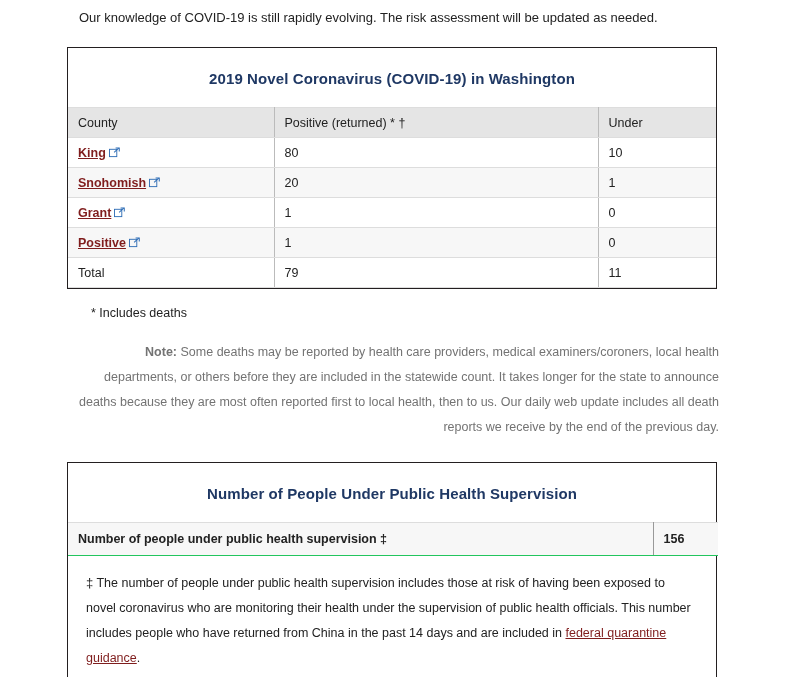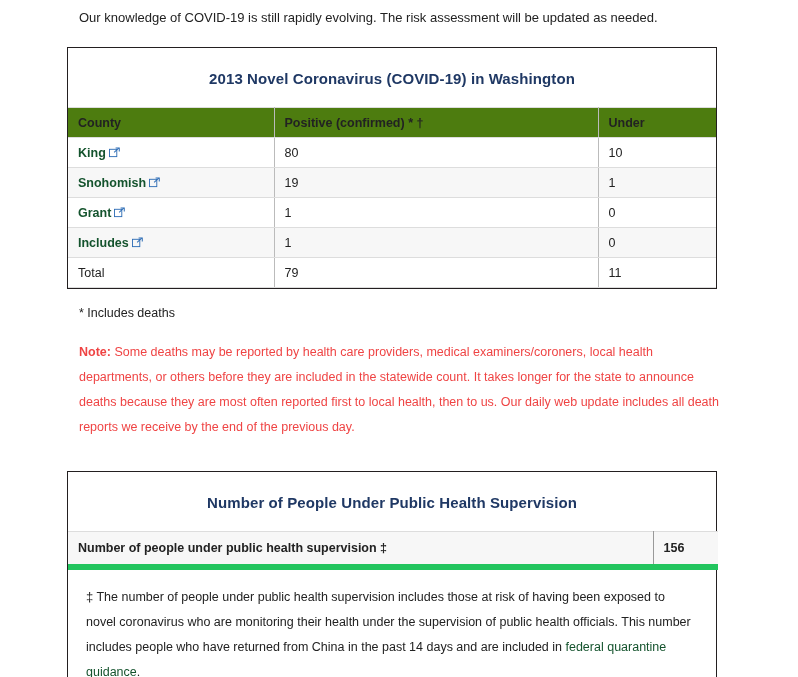--- a/index.html
+++ b/index.html
@@ -57,76 +57,77 @@
   table.data tr { height: 30px; }
   table.data th, table.data td {
     border-top: 1px solid #dddddd;
     border-bottom: 1px solid #dddddd;
     font-size: 12.5px;
     font-weight: normal;
     padding: 6px 10px;
     vertical-align: middle;
   }
   table.data th {
-    font-weight: bold;
-    background: #4d7c0f;
+    font-weight: normal;
+    background: #e5e5e5;
     text-align: left;
   }
   table.data tbody tr:nth-child(even) td { background: #f7f7f7; }
   table.data tbody tr:nth-child(odd) td { background: #ffffff; }
   .col-county  { width: 206px; border-right: 1px solid #bbbbbb; }
   .col-pos     { width: 324px; border-right: 1px solid #bbbbbb; }
   .col-deaths  { width: 118px; font-weight: bold; }
   th.col-deaths { text-align: center; }
   td.col-county { font-weight: bold; }
   td.col-pos   { font-weight: bold; }
 
   a.link {
-    color: #14532d;
+    color: #7f1d1d;
+    text-decoration: underline;
     font-weight: bold;
     cursor: pointer;
   }
   .ext-icon {
     display: inline-block;
     width: 11px;
     height: 11px;
     margin-left: 3px;
     vertical-align: -1px;
   }
   .ext-icon svg { display: block; }
 
   
   .footnotes {
     margin: 14px 0 0 12px;
     font-size: 12.5px;
     line-height: 21px;
     color: #222222;
   }
-  .footnotes .fn { margin: 0 0 2px 0; }
+  .footnotes .fn { margin: 0 0 2px 12px; }
   .note {
-    margin: 16px 0 9px 12px;
+    margin: 16px 0 0 12px;
     width: 640px;
     font-size: 12.5px;
     line-height: 25px;
-    color: #ef4444;
-    text-align: left;
+    color: #737373;
+    text-align: right;
   }
   .note b { font-weight: bold; }
 
   
   .spacer-a { height: 20px; }
   .spacer-b { height: 22px; }
   table.single {
     border-collapse: collapse;
     width: 100%;
     table-layout: fixed;
   }
   table.single td {
     border-top: 1px solid #dddddd;
-    border-bottom: 6px solid #22c55e;
+    border-bottom: 1px solid #22c55e;
     background: #f7f7f7;
     font-size: 12.5px;
     font-weight: bold;
     padding: 9px 10px;
     vertical-align: middle;
   }
   td.sup-label { width: 585px; border-right: 1px solid #999999; text-align: left; }
   td.sup-value { width: 65px; text-align: left; }
   .card-note {
     font-size: 12.5px;
@@ -140,26 +141,26 @@
 <body>
 
 <div class="page">
   <div class="content">
 
     <p class="intro">Our knowledge of COVID-19 is still rapidly evolving. The risk assessment will be updated as needed.</p>
 
     <div class="spacer-a"></div>
 
     <div class="card">
-      <div class="card-title">2013 Novel Coronavirus (COVID-19) in Washington</div>
+      <div class="card-title">2019 Novel Coronavirus (COVID-19) in Washington</div>
       <table class="data">
         <thead>
           <tr>
             <th class="col-county">County</th>
-            <th class="col-pos">Positive (confirmed) * †</th>
+            <th class="col-pos">Positive (returned) * †</th>
             <th class="col-deaths">Under</th>
           </tr>
         </thead>
         <tbody>
           <tr>
             <td class="col-county">
               <a class="link">King</a><span class="ext-icon"><svg viewBox="0 0 12 12" width="11" height="11">
                     <rect x="0.5" y="2.5" width="8" height="8" fill="none" stroke="#2d6cb5" stroke-width="1"></rect>
                     <path d="M5.6 5.9 L10.6 1.2" stroke="#2d6cb5" stroke-width="1.1" fill="none"></path>
                     <path d="M7.2 1.0 L11.2 1.0 L11.2 5.0" stroke="#2d6cb5" stroke-width="1.1" fill="none"></path>
@@ -169,37 +170,37 @@
             <td class="col-deaths">10</td>
           </tr>
           <tr>
             <td class="col-county">
               <a class="link">Snohomish</a><span class="ext-icon"><svg viewBox="0 0 12 12" width="11" height="11">
                     <rect x="0.5" y="2.5" width="8" height="8" fill="none" stroke="#2d6cb5" stroke-width="1"></rect>
                     <path d="M5.6 5.9 L10.6 1.2" stroke="#2d6cb5" stroke-width="1.1" fill="none"></path>
                     <path d="M7.2 1.0 L11.2 1.0 L11.2 5.0" stroke="#2d6cb5" stroke-width="1.1" fill="none"></path>
                   </svg></span>
             </td>
-            <td class="col-pos">19</td>
+            <td class="col-pos">20</td>
             <td class="col-deaths">1</td>
           </tr>
           <tr>
             <td class="col-county">
               <a class="link">Grant</a><span class="ext-icon"><svg viewBox="0 0 12 12" width="11" height="11">
                     <rect x="0.5" y="2.5" width="8" height="8" fill="none" stroke="#2d6cb5" stroke-width="1"></rect>
                     <path d="M5.6 5.9 L10.6 1.2" stroke="#2d6cb5" stroke-width="1.1" fill="none"></path>
                     <path d="M7.2 1.0 L11.2 1.0 L11.2 5.0" stroke="#2d6cb5" stroke-width="1.1" fill="none"></path>
                   </svg></span>
             </td>
             <td class="col-pos">1</td>
             <td class="col-deaths">0</td>
           </tr>
           <tr>
             <td class="col-county">
-              <a class="link">Includes</a><span class="ext-icon"><svg viewBox="0 0 12 12" width="11" height="11">
+              <a class="link">Positive</a><span class="ext-icon"><svg viewBox="0 0 12 12" width="11" height="11">
                     <rect x="0.5" y="2.5" width="8" height="8" fill="none" stroke="#2d6cb5" stroke-width="1"></rect>
                     <path d="M5.6 5.9 L10.6 1.2" stroke="#2d6cb5" stroke-width="1.1" fill="none"></path>
                     <path d="M7.2 1.0 L11.2 1.0 L11.2 5.0" stroke="#2d6cb5" stroke-width="1.1" fill="none"></path>
                   </svg></span>
             </td>
             <td class="col-pos">1</td>
             <td class="col-deaths">0</td>
           </tr>
           <tr>
             <td class="col-county">Total</td>

